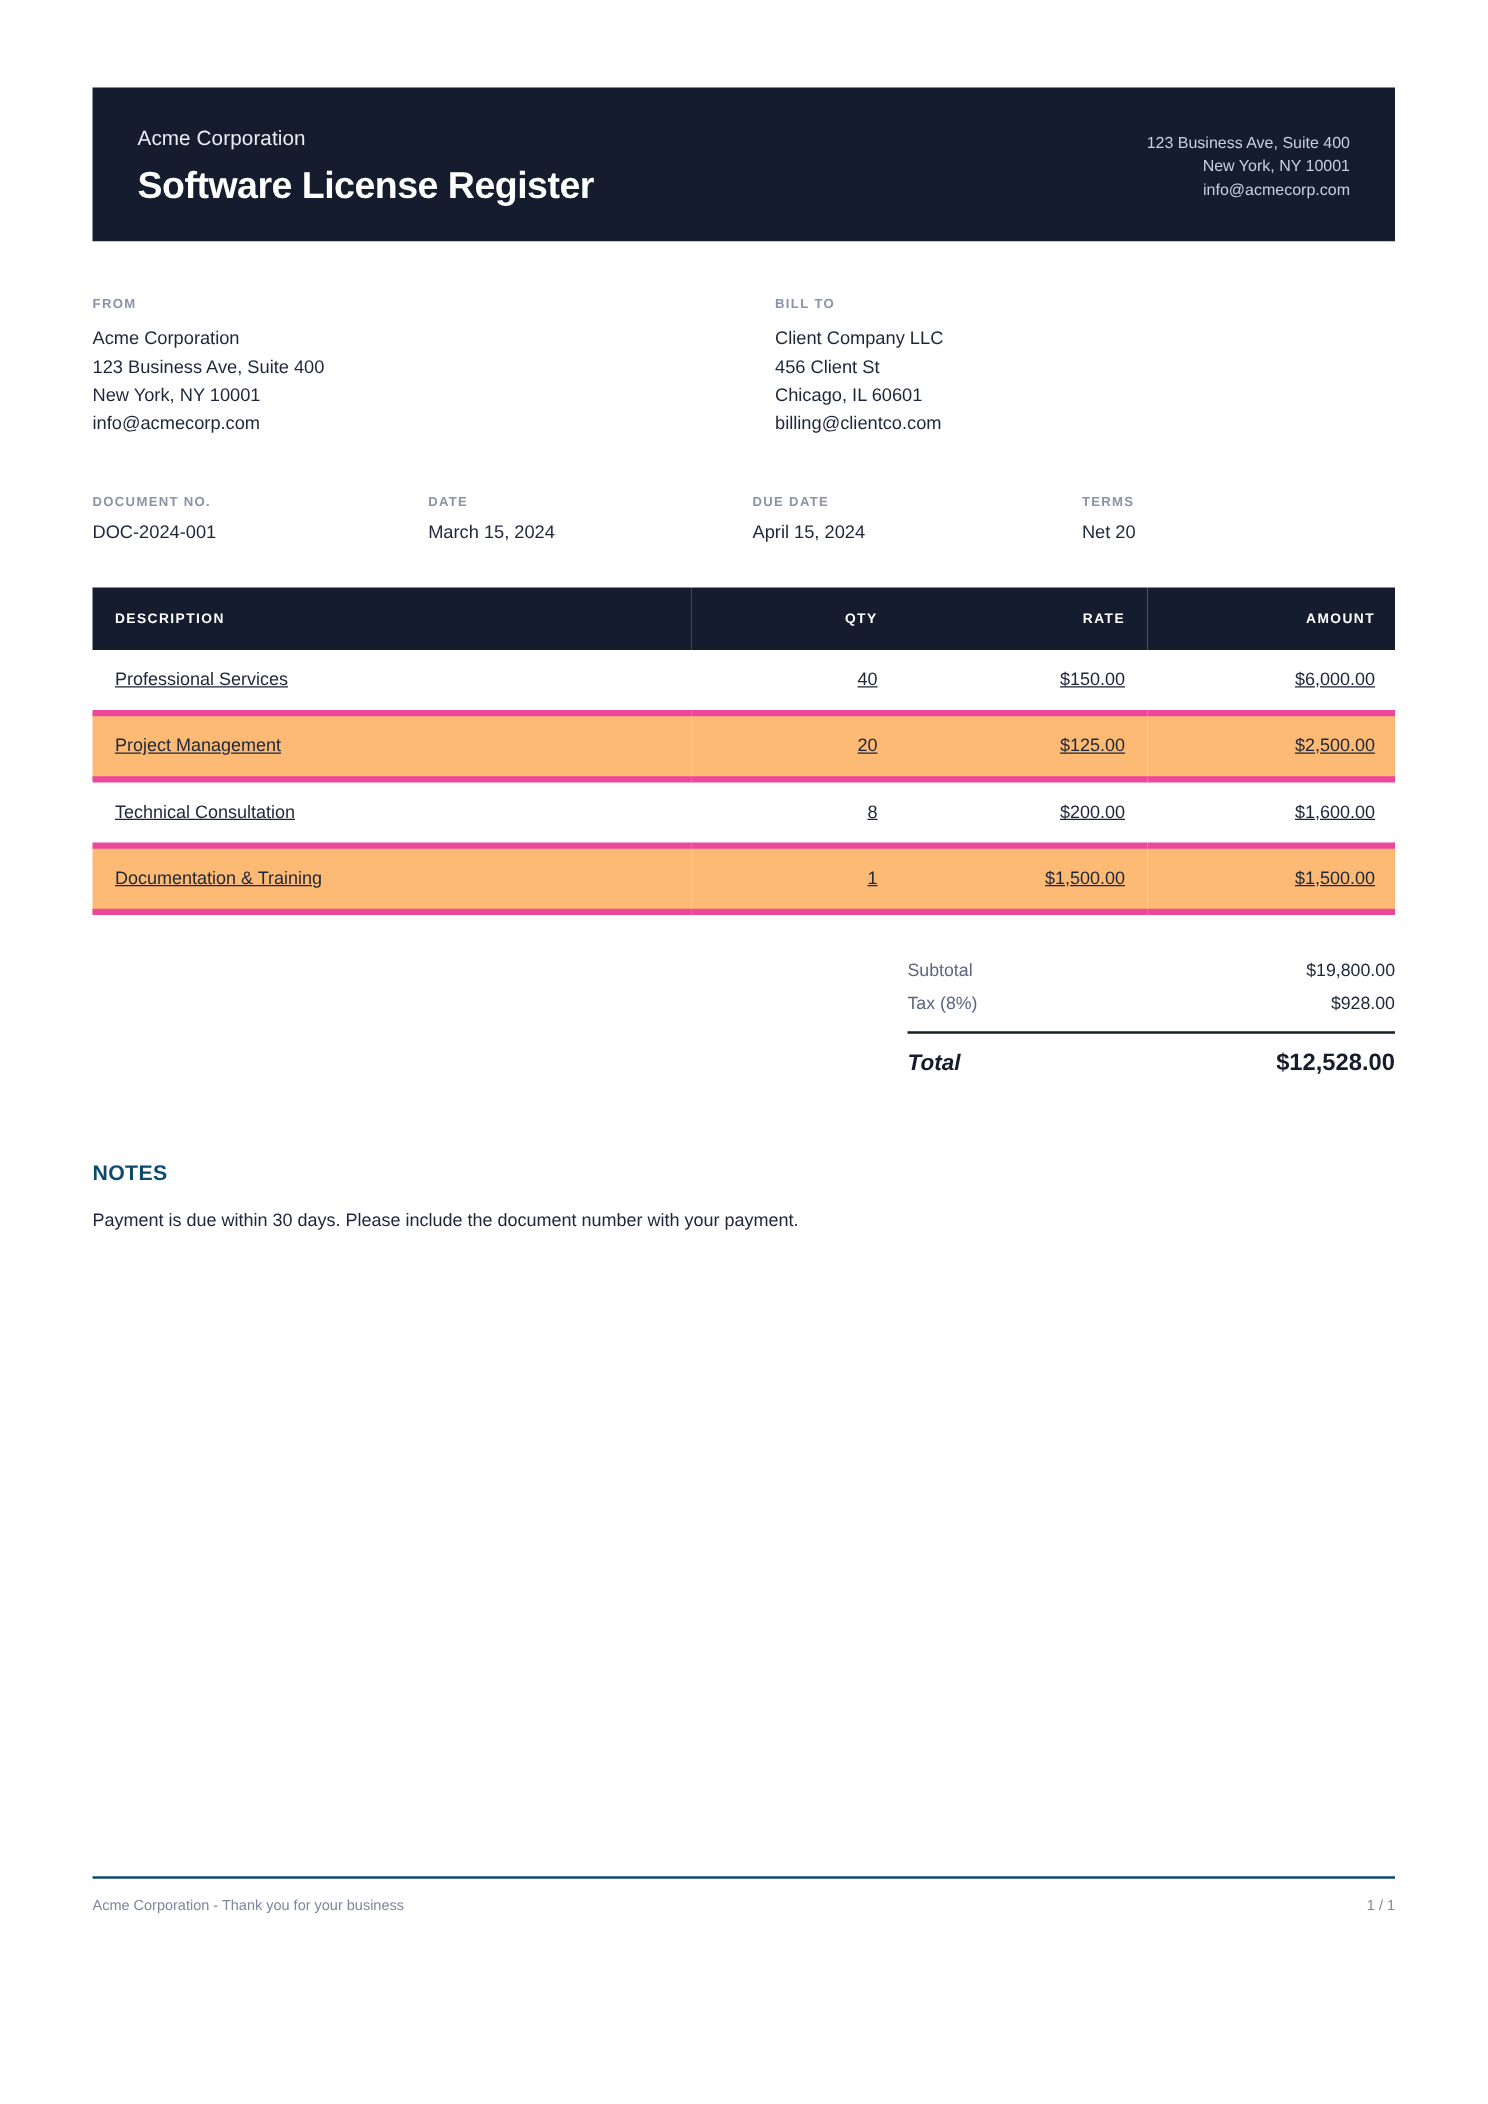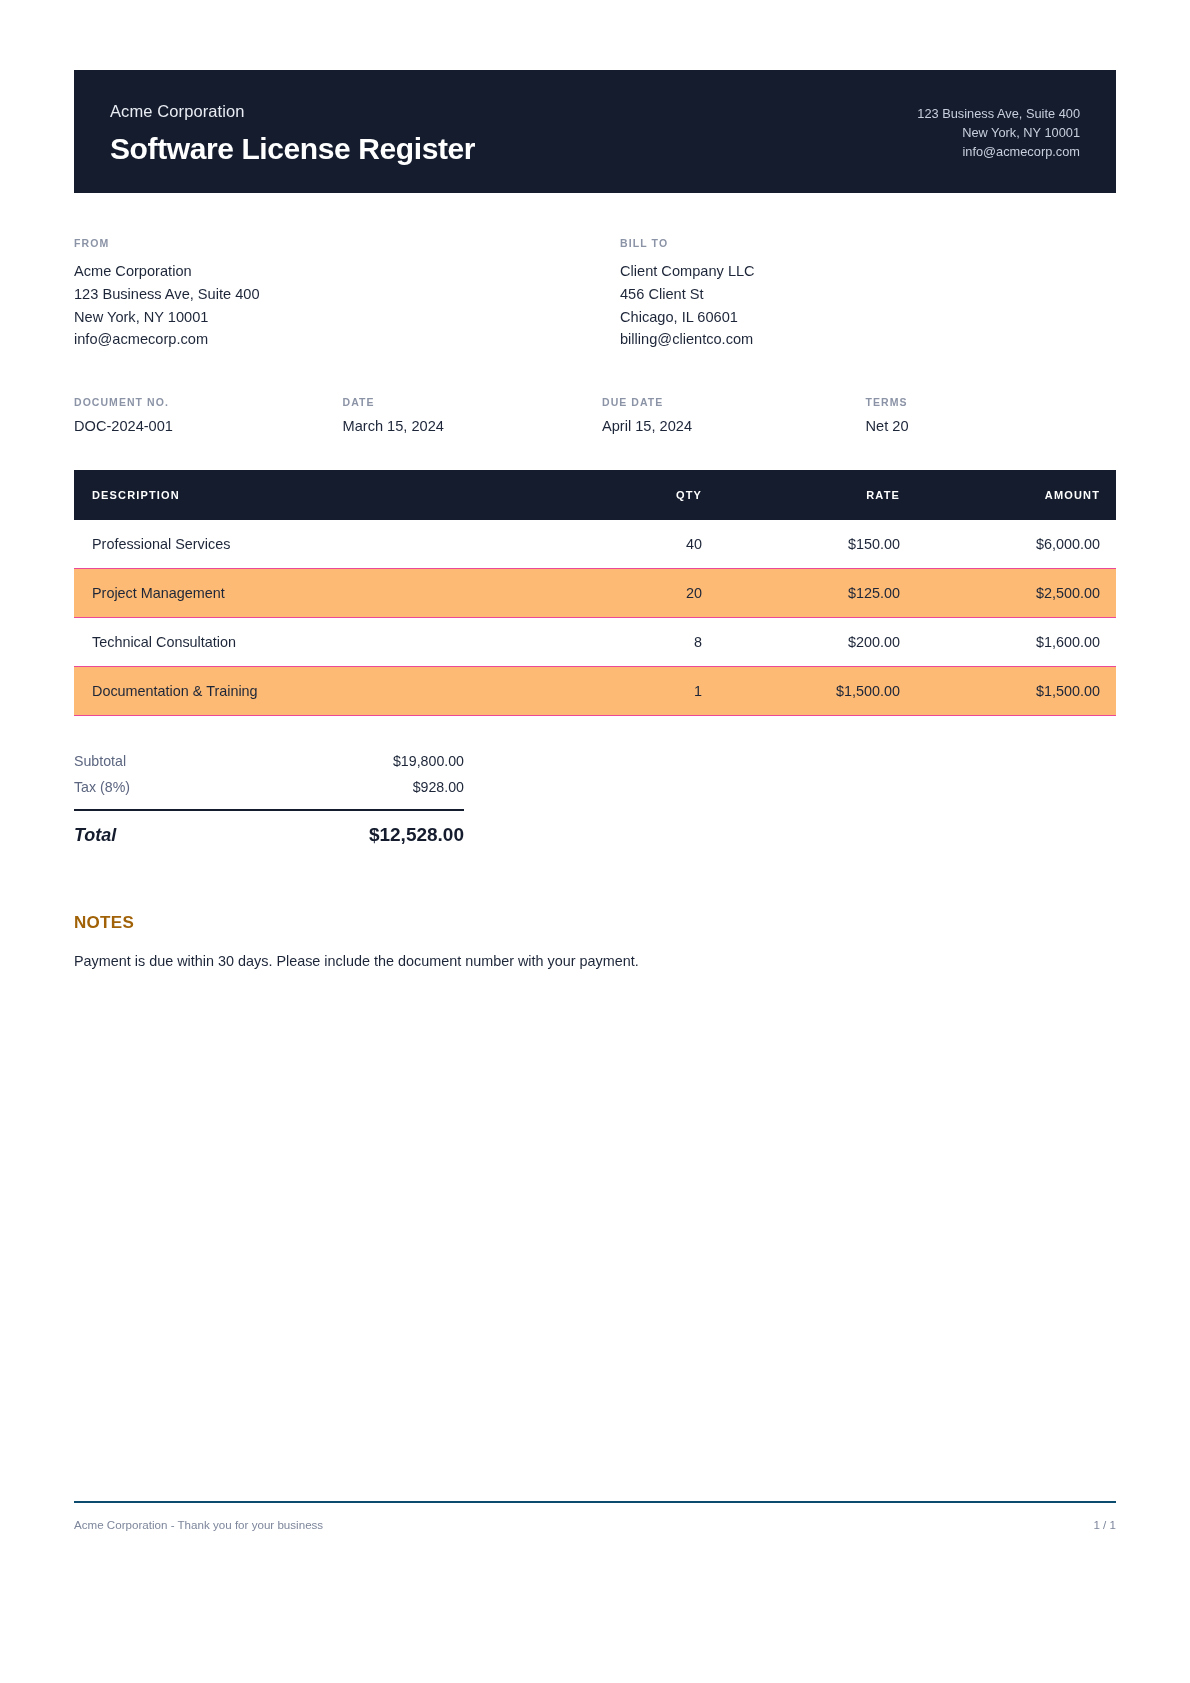--- a/index.html
+++ b/index.html
@@ -119,31 +119,33 @@
   .items thead th.c-desc { text-align: left; width: 46%; }
   .items thead th.c-qty  { text-align: right; width: 16%; }
   .items thead th.c-rate { text-align: right; width: 19%; }
   .items thead th.c-amt  { text-align: right; width: 19%; padding-right: 16px; }
 
   .items tbody td {
     font-size: 14.4px;
     color: #1d2639;
     padding: 16px 18px;
     height: 48px;
-    border-bottom: 1px solid #ec4899;
+    border-bottom: 5px solid #ec4899;
+    text-decoration: underline;
   }
   .items tbody td.c-desc { text-align: left; }
   .items tbody td.c-qty,
   .items tbody td.c-rate { text-align: right; }
   .items tbody td.c-amt  { text-align: right; padding-right: 16px; }
   .items tbody tr.alt td { background: #fdba74; }
 
   
   .totals-wrap {
     display: flex;
+    justify-content: flex-end;
     margin-top: 32px;
   }
   .totals { width: 390px; }
   .totals-line {
     display: flex;
     justify-content: space-between;
     align-items: baseline;
     padding: 5px 0;
   }
   .totals-line .t-label {
@@ -169,21 +171,21 @@
     font-size: 19px;
     font-weight: 700;
     color: #141c2e;
   }
 
   
   .notes { margin-top: 62px; }
   .notes-title {
     font-size: 17px;
     font-weight: 700;
-    color: #a16207;
+    color: #0c4a6e;
     letter-spacing: 0.3px;
     margin-bottom: 17px;
   }
   .notes-body {
     font-size: 14.4px;
     color: #1d2639;
     line-height: 1.55;
   }
 
   

